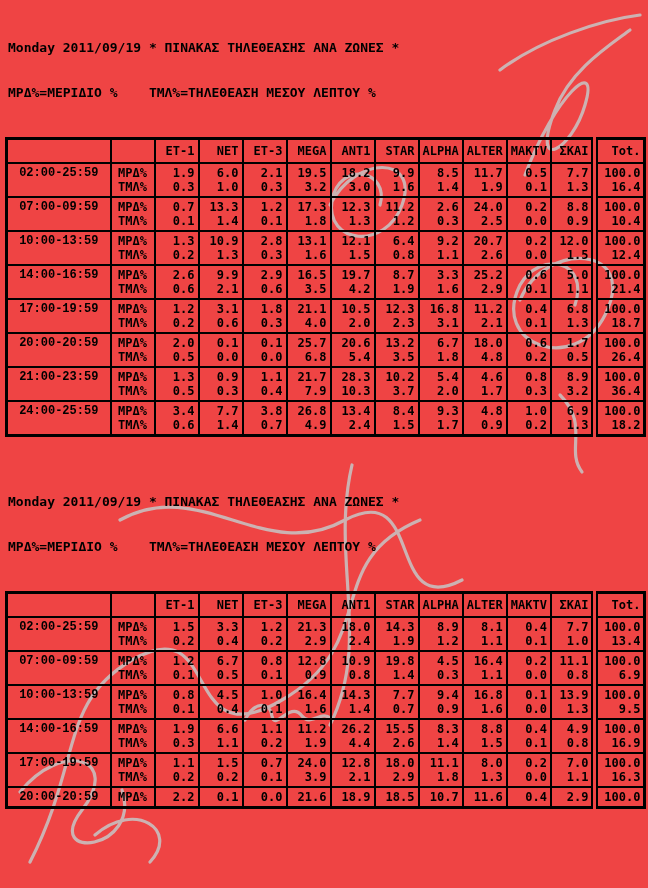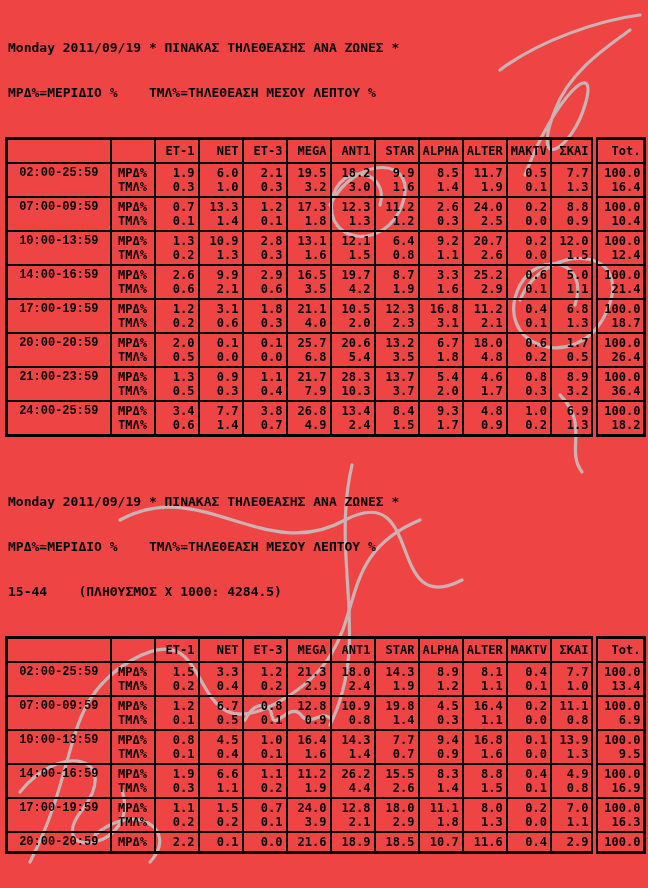--- a/index.html
+++ b/index.html
@@ -452,21 +452,21 @@
               </td>
               <td class="num">
                 <span class="l1">21.7</span>
                 <span class="l2">7.9</span>
               </td>
               <td class="num">
                 <span class="l1">28.3</span>
                 <span class="l2">10.3</span>
               </td>
               <td class="num">
-                <span class="l1">13.7</span>
+                <span class="l1">10.2</span>
                 <span class="l2">3.7</span>
               </td>
               <td class="num">
                 <span class="l1">5.4</span>
                 <span class="l2">2.0</span>
               </td>
               <td class="num">
                 <span class="l1">4.6</span>
                 <span class="l2">1.7</span>
               </td>
@@ -535,21 +535,20 @@
               </td>
             </tr>
           </tbody>
         </table>
     </section>
 
     <section class="section-2">
       <div class="title-block">
         <div>Monday 2011/09/19 * ΠΙΝΑΚΑΣ ΤΗΛΕΘΕΑΣΗΣ ΑΝΑ ΖΩΝΕΣ *</div>
         <div>ΜΡΔ%=ΜΕΡΙΔΙΟ %    ΤΜΛ%=ΤΗΛΕΘΕΑΣΗ ΜΕΣΟΥ ΛΕΠΤΟΥ %</div>
-        <div>15-44    (ΠΛΗΘΥΣΜΟΣ Χ 1000: 4284.5)</div>
       </div>
       <table class="ratings">
           <colgroup>
             <col style="width: 104px;">
             <col style="width: 44px;">
             <col style="width: 44px;">
             <col style="width: 44px;">
             <col style="width: 44px;">
             <col style="width: 44px;">
             <col style="width: 44px;">

